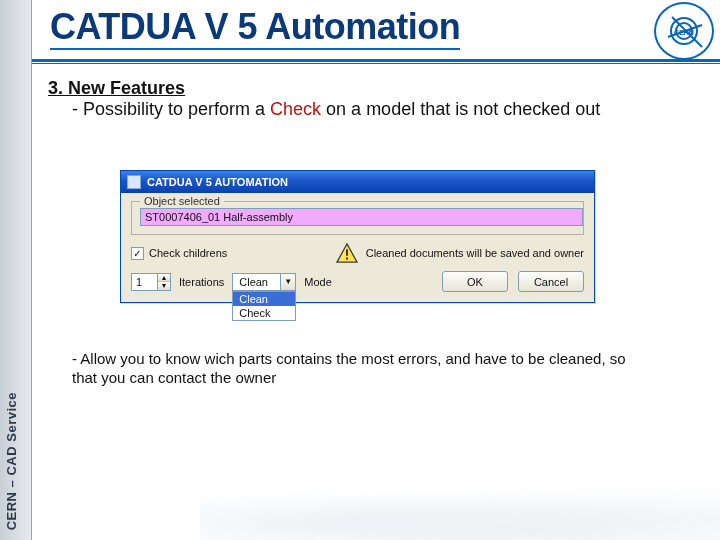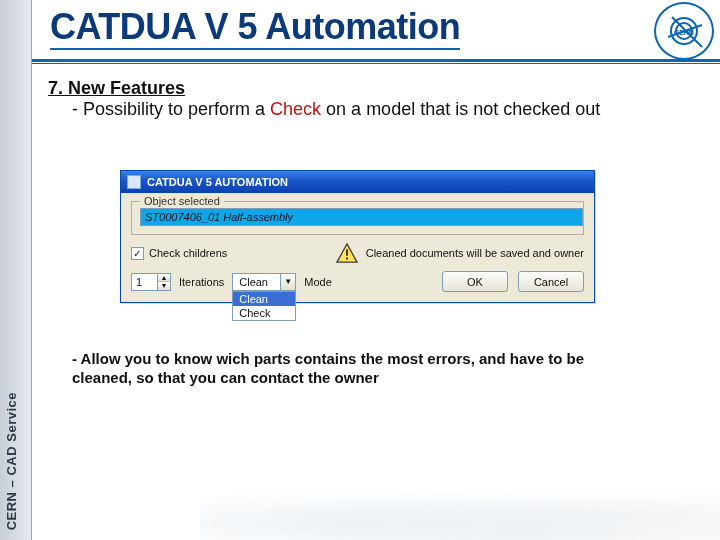--- a/index.html
+++ b/index.html
@@ -40,21 +40,21 @@
     display: flex; align-items: center; justify-content: center;
     background: #fff;
   }
   .logo svg { width: 44px; height: 44px; }
 
   
   .body { position: absolute; left: 48px; top: 78px; right: 16px; bottom: 32px; }
   .section-title { font-weight: bold; font-size: 18px; text-decoration: underline; color: #111; }
   .bullet-a { margin-left: 24px; font-size: 18px; font-weight: normal; color: #111; }
   .bullet-a .check { color: #c31111; }
-  .bullet-b { margin-top: 230px; margin-left: 24px; font-size: 15px; font-weight: bold; color: #111; max-width: 560px; line-height: 1.25; }
+  .bullet-b { margin-top: 230px; margin-left: 24px; font-size: 15px; font-weight: normal; color: #111; max-width: 560px; line-height: 1.25; }
 
   
   .dlg {
     position: absolute; left: 120px; top: 170px; width: 475px;
     border: 1px solid #0049b7; background: #ece9d8;
     box-shadow: 1px 1px 0 rgba(0,0,0,0.15);
     font-family: Tahoma, Arial, sans-serif; font-size: 11px; color: #111;
   }
   .dlg-titlebar {
     height: 22px; display: flex; align-items: center; gap: 6px; padding: 0 6px;
@@ -65,22 +65,22 @@
   .dlg-titlebar .ttext { font-weight: bold; font-size: 11px; }
 
   .dlg-body { padding: 8px 10px 10px 10px; display: flex; flex-direction: column; gap: 8px; }
 
   .grp {
     border: 1px solid #b6b0a0; padding: 6px 0 8px 8px; position: relative;
     display: flex; align-items: center; gap: 8px;
   }
   .grp-legend { position: absolute; top: -7px; left: 8px; background: #ece9d8; padding: 0 4px; font-size: 11px; color: #333; }
   .grp input[type="text"] {
-    flex: 1; height: 18px; border: 1px solid #7e9db9; background: #0ea5e9; padding: 1px 4px;
-    font-size: 11px; color: #111; font-style: italic;
+    flex: 1; height: 18px; border: 1px solid #7e9db9; background: #f0abfc; padding: 1px 4px;
+    font-size: 11px; color: #111;
   }
 
   .row2 { display: flex; align-items: center; gap: 10px; }
   .chk { display: flex; align-items: center; gap: 5px; }
   .chk-box {
     width: 13px; height: 13px; border: 1px solid #7e9db9; background: #fff;
     display: inline-flex; align-items: center; justify-content: center; font-size: 10px; color: #111;
   }
   .chk-label { font-size: 11px; color: #111; }
 
@@ -162,21 +162,21 @@
         <circle cx="22" cy="22" r="8" fill="none" stroke="#0a66b4" stroke-width="2"></circle>
         <line x1="10" y1="8" x2="40" y2="38" stroke="#0a66b4" stroke-width="2"></line>
         <line x1="6" y1="28" x2="40" y2="16" stroke="#0a66b4" stroke-width="2"></line>
         <text x="22" y="26" text-anchor="middle" font-size="7" font-family="Arial" font-weight="bold" fill="#0a66b4">CERN</text>
       </svg>
     </div>
   </div>
   <div class="header-rule2"></div>
 
   <div class="body">
-    <div class="section-title">7. New Features</div>
+    <div class="section-title">3. New Features</div>
 
     <div class="bullet-a">
       <span>- Possibility to perform a </span><span class="check">Check</span><span> on a model that is not checked out</span>
     </div>
 
     <div class="bullet-b">- Allow you to know wich parts contains the most errors, and have to be cleaned, so that you can contact the owner</div>
   </div>
 
   <div class="dlg">
     <div class="dlg-titlebar">

